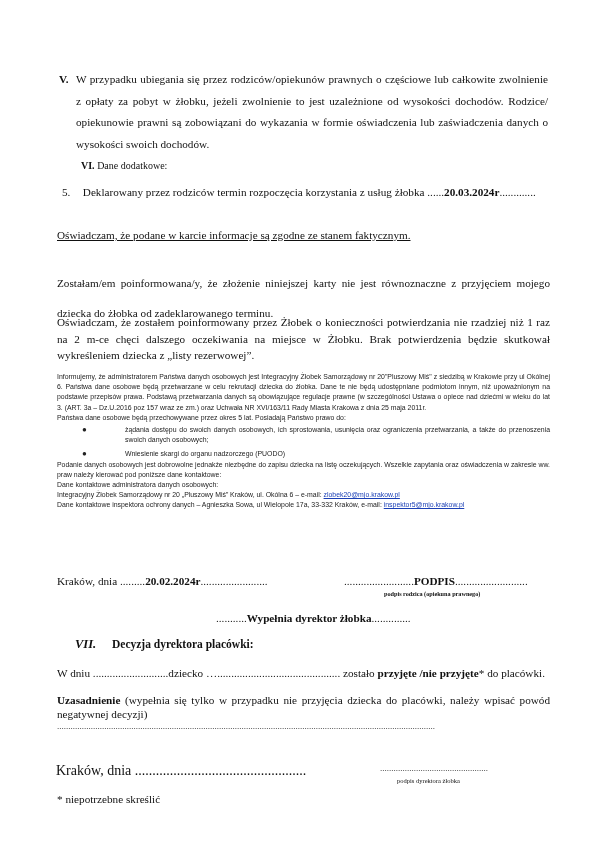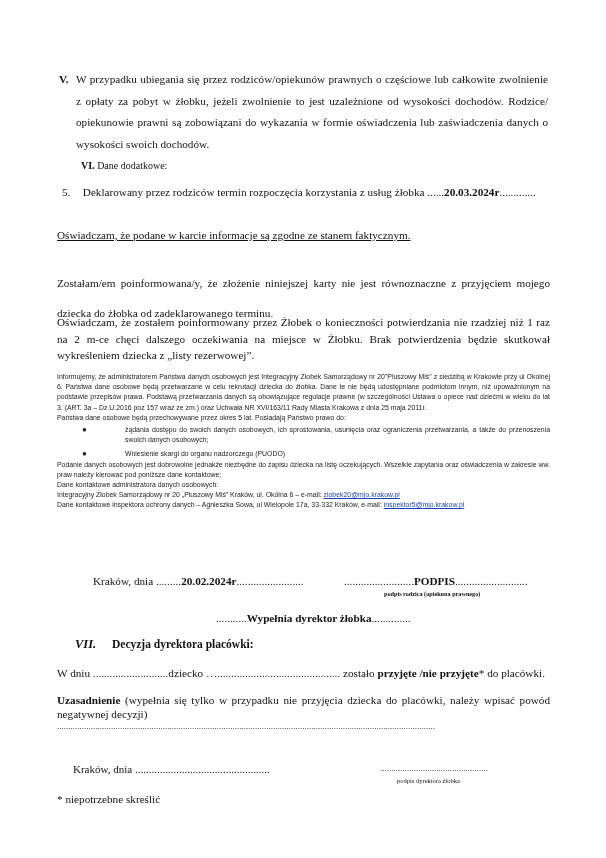--- a/index.html
+++ b/index.html
@@ -54,21 +54,21 @@
   <div>Podanie danych osobowych jest dobrowolne jednakże niezbędne do zapisu dziecka na listę oczekujących. Wszelkie zapytania oraz oświadczenia w zakresie ww. praw należy kierować pod poniższe dane kontaktowe:</div>
   <div>Dane kontaktowe administratora danych osobowych:</div>
   <div>
     <span>Integracyjny Żłobek Samorządowy nr 20 „Pluszowy Miś” Kraków, ul. Okólna 6 – e-mail: </span><a class="link">zlobek20@mjo.krakow.pl</a>
   </div>
   <div>
     <span>Dane kontaktowe inspektora ochrony danych – Agnieszka Sowa, ul Wielopole 17a, 33-332 Kraków, e-mail: </span><a class="link">inspektor5@mjo.krakow.pl</a>
   </div>
 </div>
 
-<div class="abs serif p" style="left:57px; top:575px; white-space:nowrap;margin-left:36px;">
+<div class="abs serif p" style="left:57px; top:575px; white-space:nowrap;">
   <span>Kraków, dnia .........</span><span class="b">20.02.2024r</span><span>........................</span>
 </div>
 <div class="abs serif p" style="left:344px; top:575px; white-space:nowrap;">
   <span>.........................</span><span class="b i">PODPIS</span><span>..........................</span>
 </div>
 <div class="abs serif tiny" style="left:384px; top:590px;">podpis rodzica (opiekuna prawnego)</div>
 
 <div class="abs serif p" style="left:216px; top:612px; white-space:nowrap;">
   <span>...........</span><span class="b i">Wypełnia dyrektor żłobka</span><span>..............</span>
 </div>
@@ -77,17 +77,17 @@
   <span class="b" style="display:inline-block; width:37px; font-size:12.5px;font-style:italic;">VII.</span><span class="b">Decyzja dyrektora placówki:</span>
 </div>
 <div class="abs serif p" style="left:57px; top:667px; white-space:nowrap;">
   <span>W dniu ...........................dziecko </span><span>…............................................ zostało </span><span class="b">przyjęte /nie przyjęte</span><span>* do placówki.</span>
 </div>
 <div class="abs serif p" style="left:57px; top:693px; width:493px; line-height:14px; text-align:justify;">
   <span class="b">Uzasadnienie</span><span>  (wypełnia się tylko w przypadku nie przyjęcia dziecka do placówki, należy wpisać powód negatywnej decyzji)</span>
 </div>
 <div class="abs serif" style="left:57px; top:721px; width:490px; overflow:hidden; white-space:nowrap; font-size:9px;">........................................................................................................................................................................</div>
 
-<div class="abs serif" style="left:73px; top:763px; font-size:11px; white-space:nowrap;">Kraków, dnia .................................................</div>
+<div class="abs serif" style="left:56px; top:763px; font-size:14px; white-space:nowrap;">Kraków, dnia .................................................</div>
 <div class="abs serif" style="left:380px; top:763px; font-size:9px; white-space:nowrap;">................................................</div>
 <div class="abs serif tiny" style="left:397px; top:777px; font-weight:normal; font-size:6.5px;">podpis  dyrektora  żłobka</div>
 
 <div class="abs serif p" style="left:57px; top:793px;">* niepotrzebne skreślić</div>
 
 </body></html>

